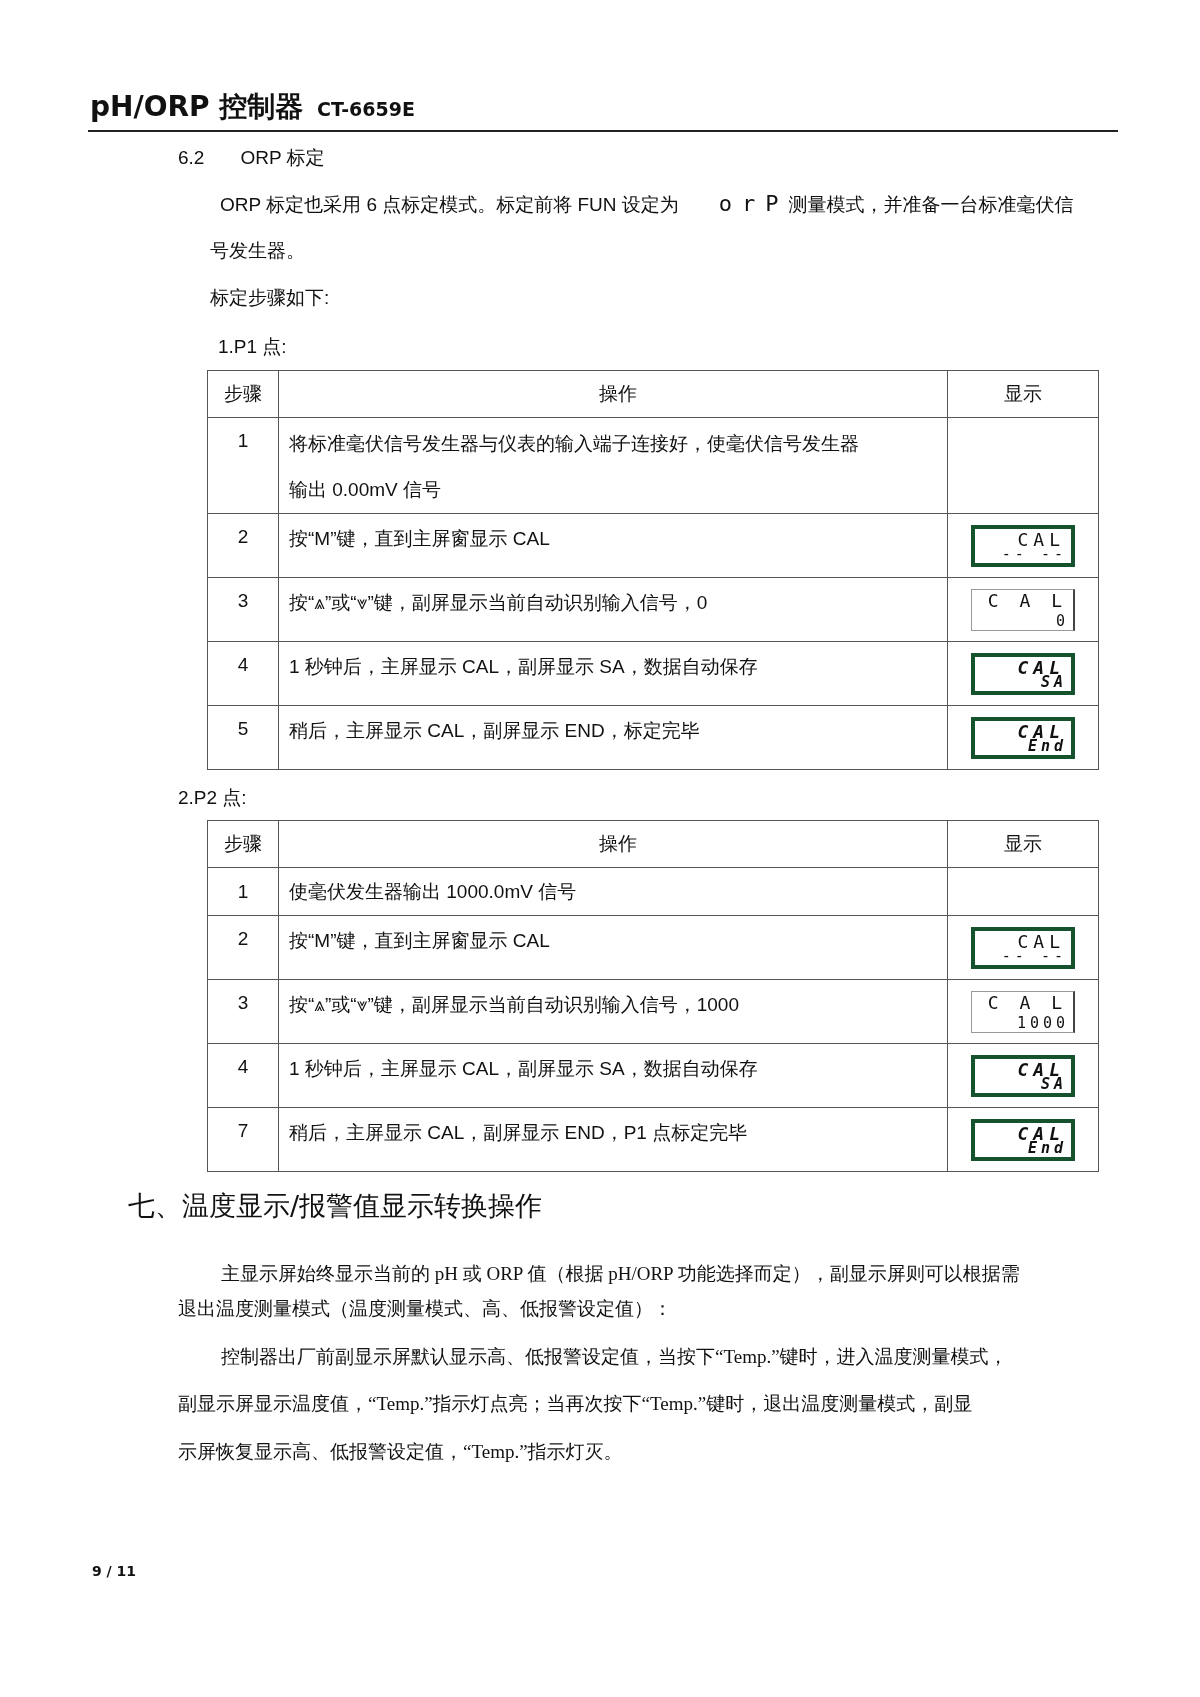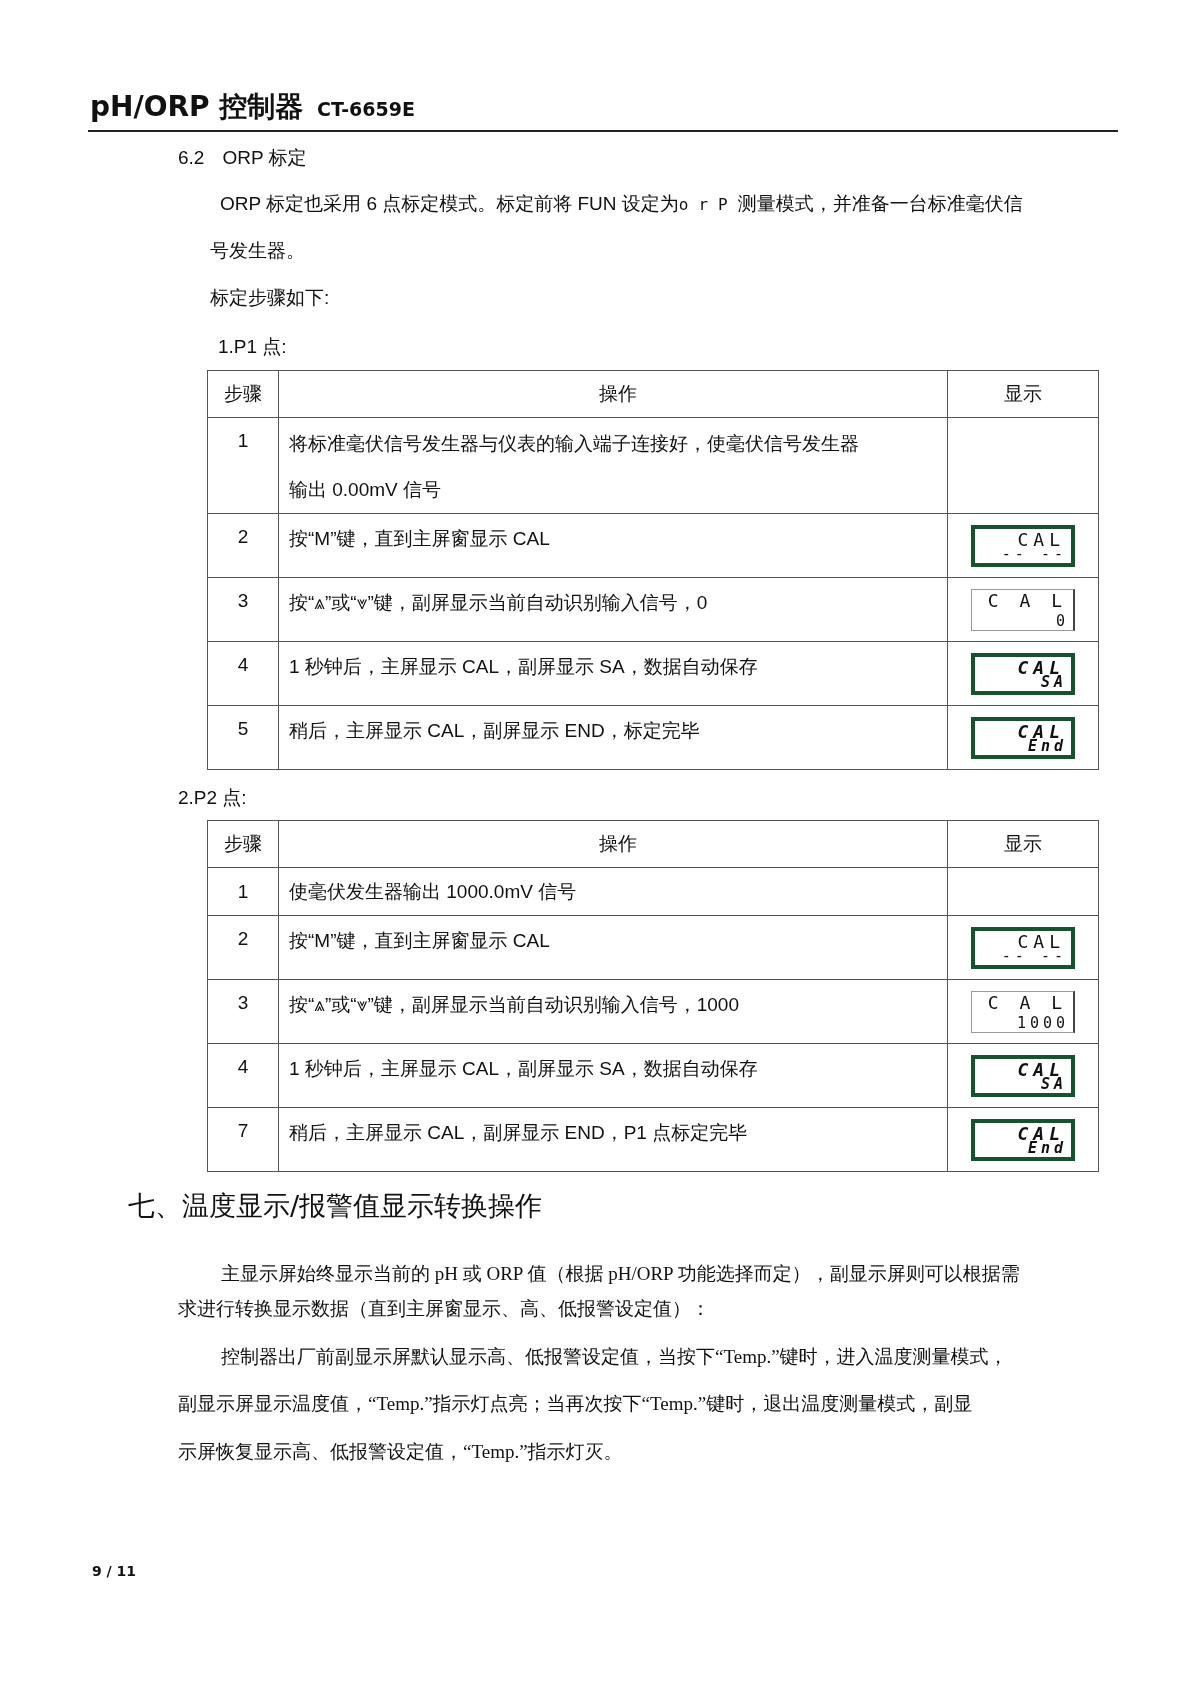--- a/index.html
+++ b/index.html
@@ -1,23 +1,23 @@
 <!DOCTYPE html>
 <html><head>
 <meta charset="utf-8">
 <style>
   html, body { margin:0; padding:0; background:#ffffff; }
   body { width:1200px; height:1697px; position:relative; overflow:hidden; color:#111; font-family:"Liberation Sans", "DejaVu Sans", sans-serif; }
   .header-title { position:absolute; left:90px; top:88px; font-family:"DejaVu Sans", sans-serif; font-weight:bold; font-size:28px; letter-spacing:0px; }
   .header-title .model { font-size:19px; margin-left:4px; }
   .header-rule { position:absolute; left:88px; top:130px; width:1030px; height:2px; background:#222; }
   .sec-title { position:absolute; left:178px; top:145px; font-size:19px; }
-  .sec-title .num { margin-right:18px; }
+  .sec-title .num { margin-right:36px; }
   .para { position:absolute; font-size:19px; line-height:22px; white-space:nowrap; }
-  .seg-font { font-family:"DejaVu Sans Mono", monospace; letter-spacing:10px; font-size:16px; }
+  .seg-font { font-family:"DejaVu Sans Mono", monospace; letter-spacing:10px; font-size:22px;margin-left:40px; }
   table.steps { position:absolute; left:207px; border-collapse:collapse; font-size:19px; }
   table.steps td, table.steps th { border:1.5px solid #555; padding:0; }
   table.steps th { font-weight:normal; height:46px; font-size:19px; }
   .c-step { width:70px; text-align:center; }
   .c-op { width:658px; text-align:left; padding-left:10px !important; }
   .c-disp { width:150px; text-align:center; }
   th.c-op { text-align:center; }
   .lcd { display:inline-block; width:104px; height:42px; border:4px solid #14532d; position:relative; background:#fff; vertical-align:middle; font-family:"DejaVu Sans Mono", monospace; box-sizing:border-box; }
   .lcd.thin { border:1px solid #999; border-right:2px solid #444; }
   .lcd .l1 { position:absolute; right:6px; top:1px; font-size:18px; letter-spacing:5px; line-height:20px; }
@@ -158,18 +158,18 @@
         <span class="l2">End</span>
       </span>
     </td>
   </tr>
 </tbody>
   </table>
 
 <div class="h2">七、温度显示/报警值显示转换操作</div>
 
 <div class="para serif" style="left:221px; top:1252px; font-size:19px;margin-top:11px;">主显示屏始终显示当前的 pH 或 ORP 值（根据 pH/ORP 功能选择而定），副显示屏则可以根据需</div>
-<div class="para serif" style="left:178px; top:1298px; font-size:19px;">求进行转换显示数据（直到主屏窗显示、高、低报警设定值）：</div>
+<div class="para serif" style="left:178px; top:1298px; font-size:19px;">退出温度测量模式（温度测量模式、高、低报警设定值）：</div>
 <div class="para serif" style="left:221px; top:1346px; font-size:19px;">控制器出厂前副显示屏默认显示高、低报警设定值，当按下“Temp.”键时，进入温度测量模式，</div>
 <div class="para serif" style="left:178px; top:1393px; font-size:19px;">副显示屏显示温度值，“Temp.”指示灯点亮；当再次按下“Temp.”键时，退出温度测量模式，副显</div>
 <div class="para serif" style="left:178px; top:1441px; font-size:19px;">示屏恢复显示高、低报警设定值，“Temp.”指示灯灭。</div>
 
 <div class="footer">9 / 11</div>
 
 </body></html>

